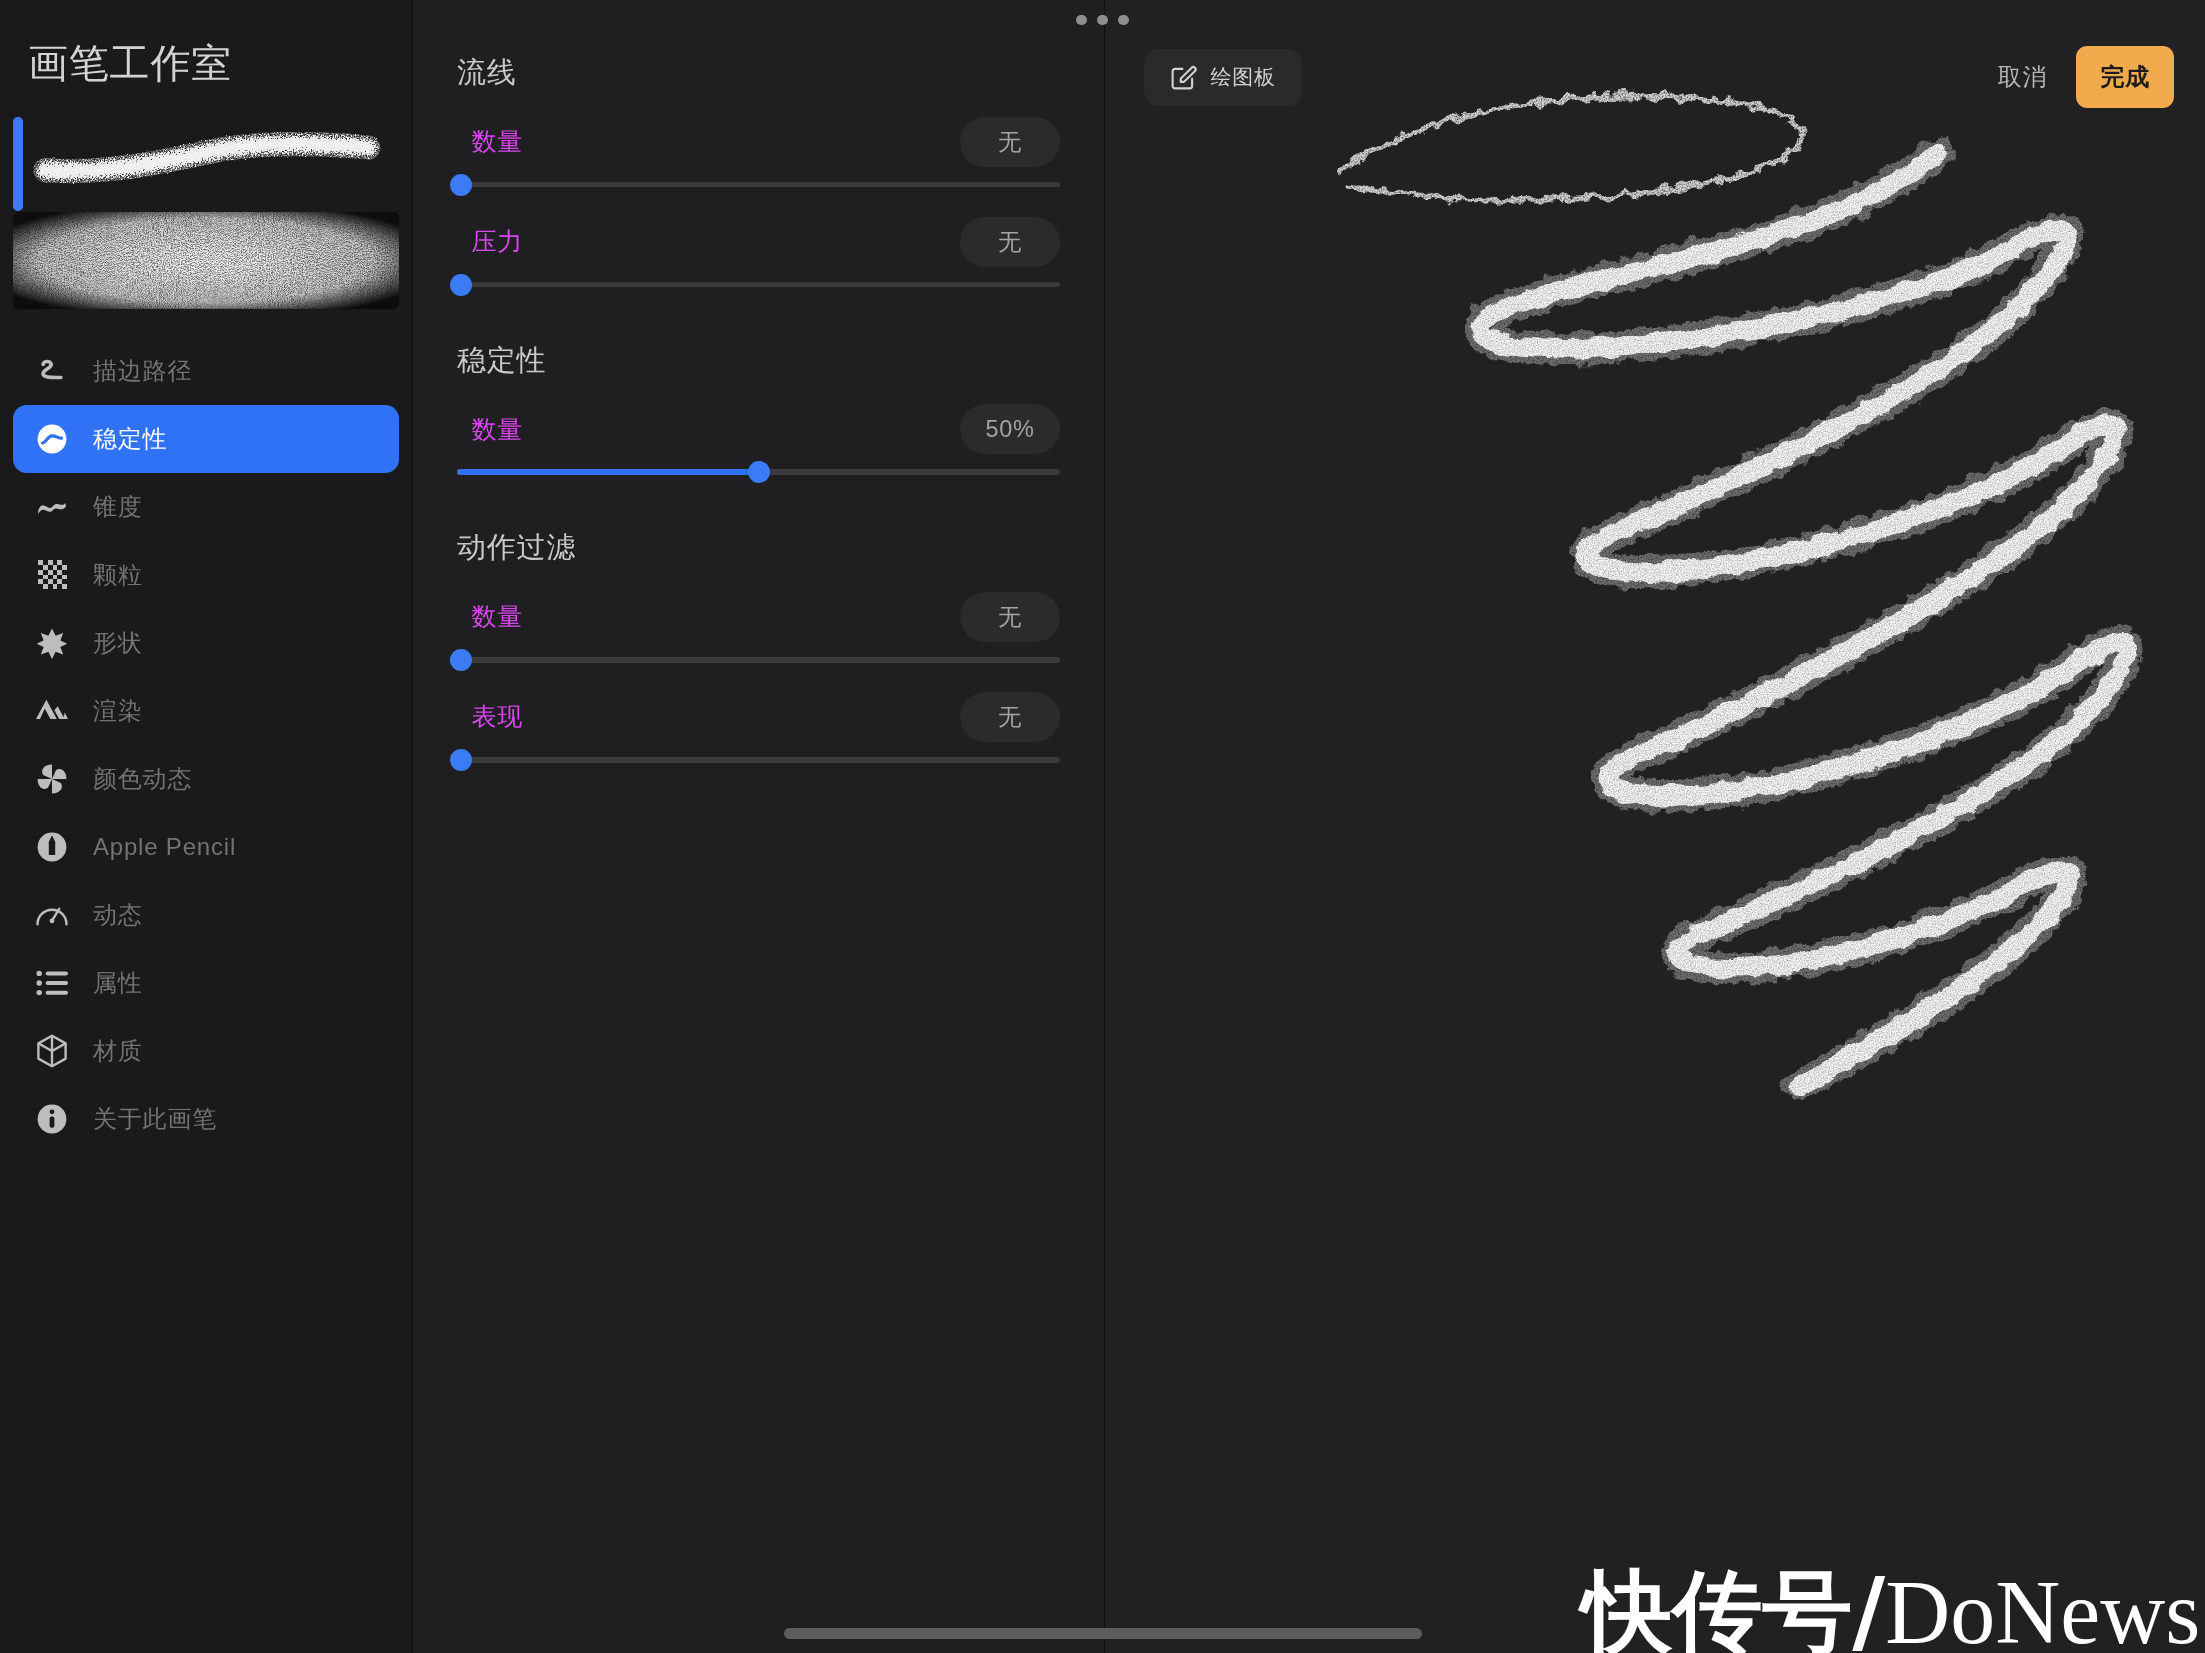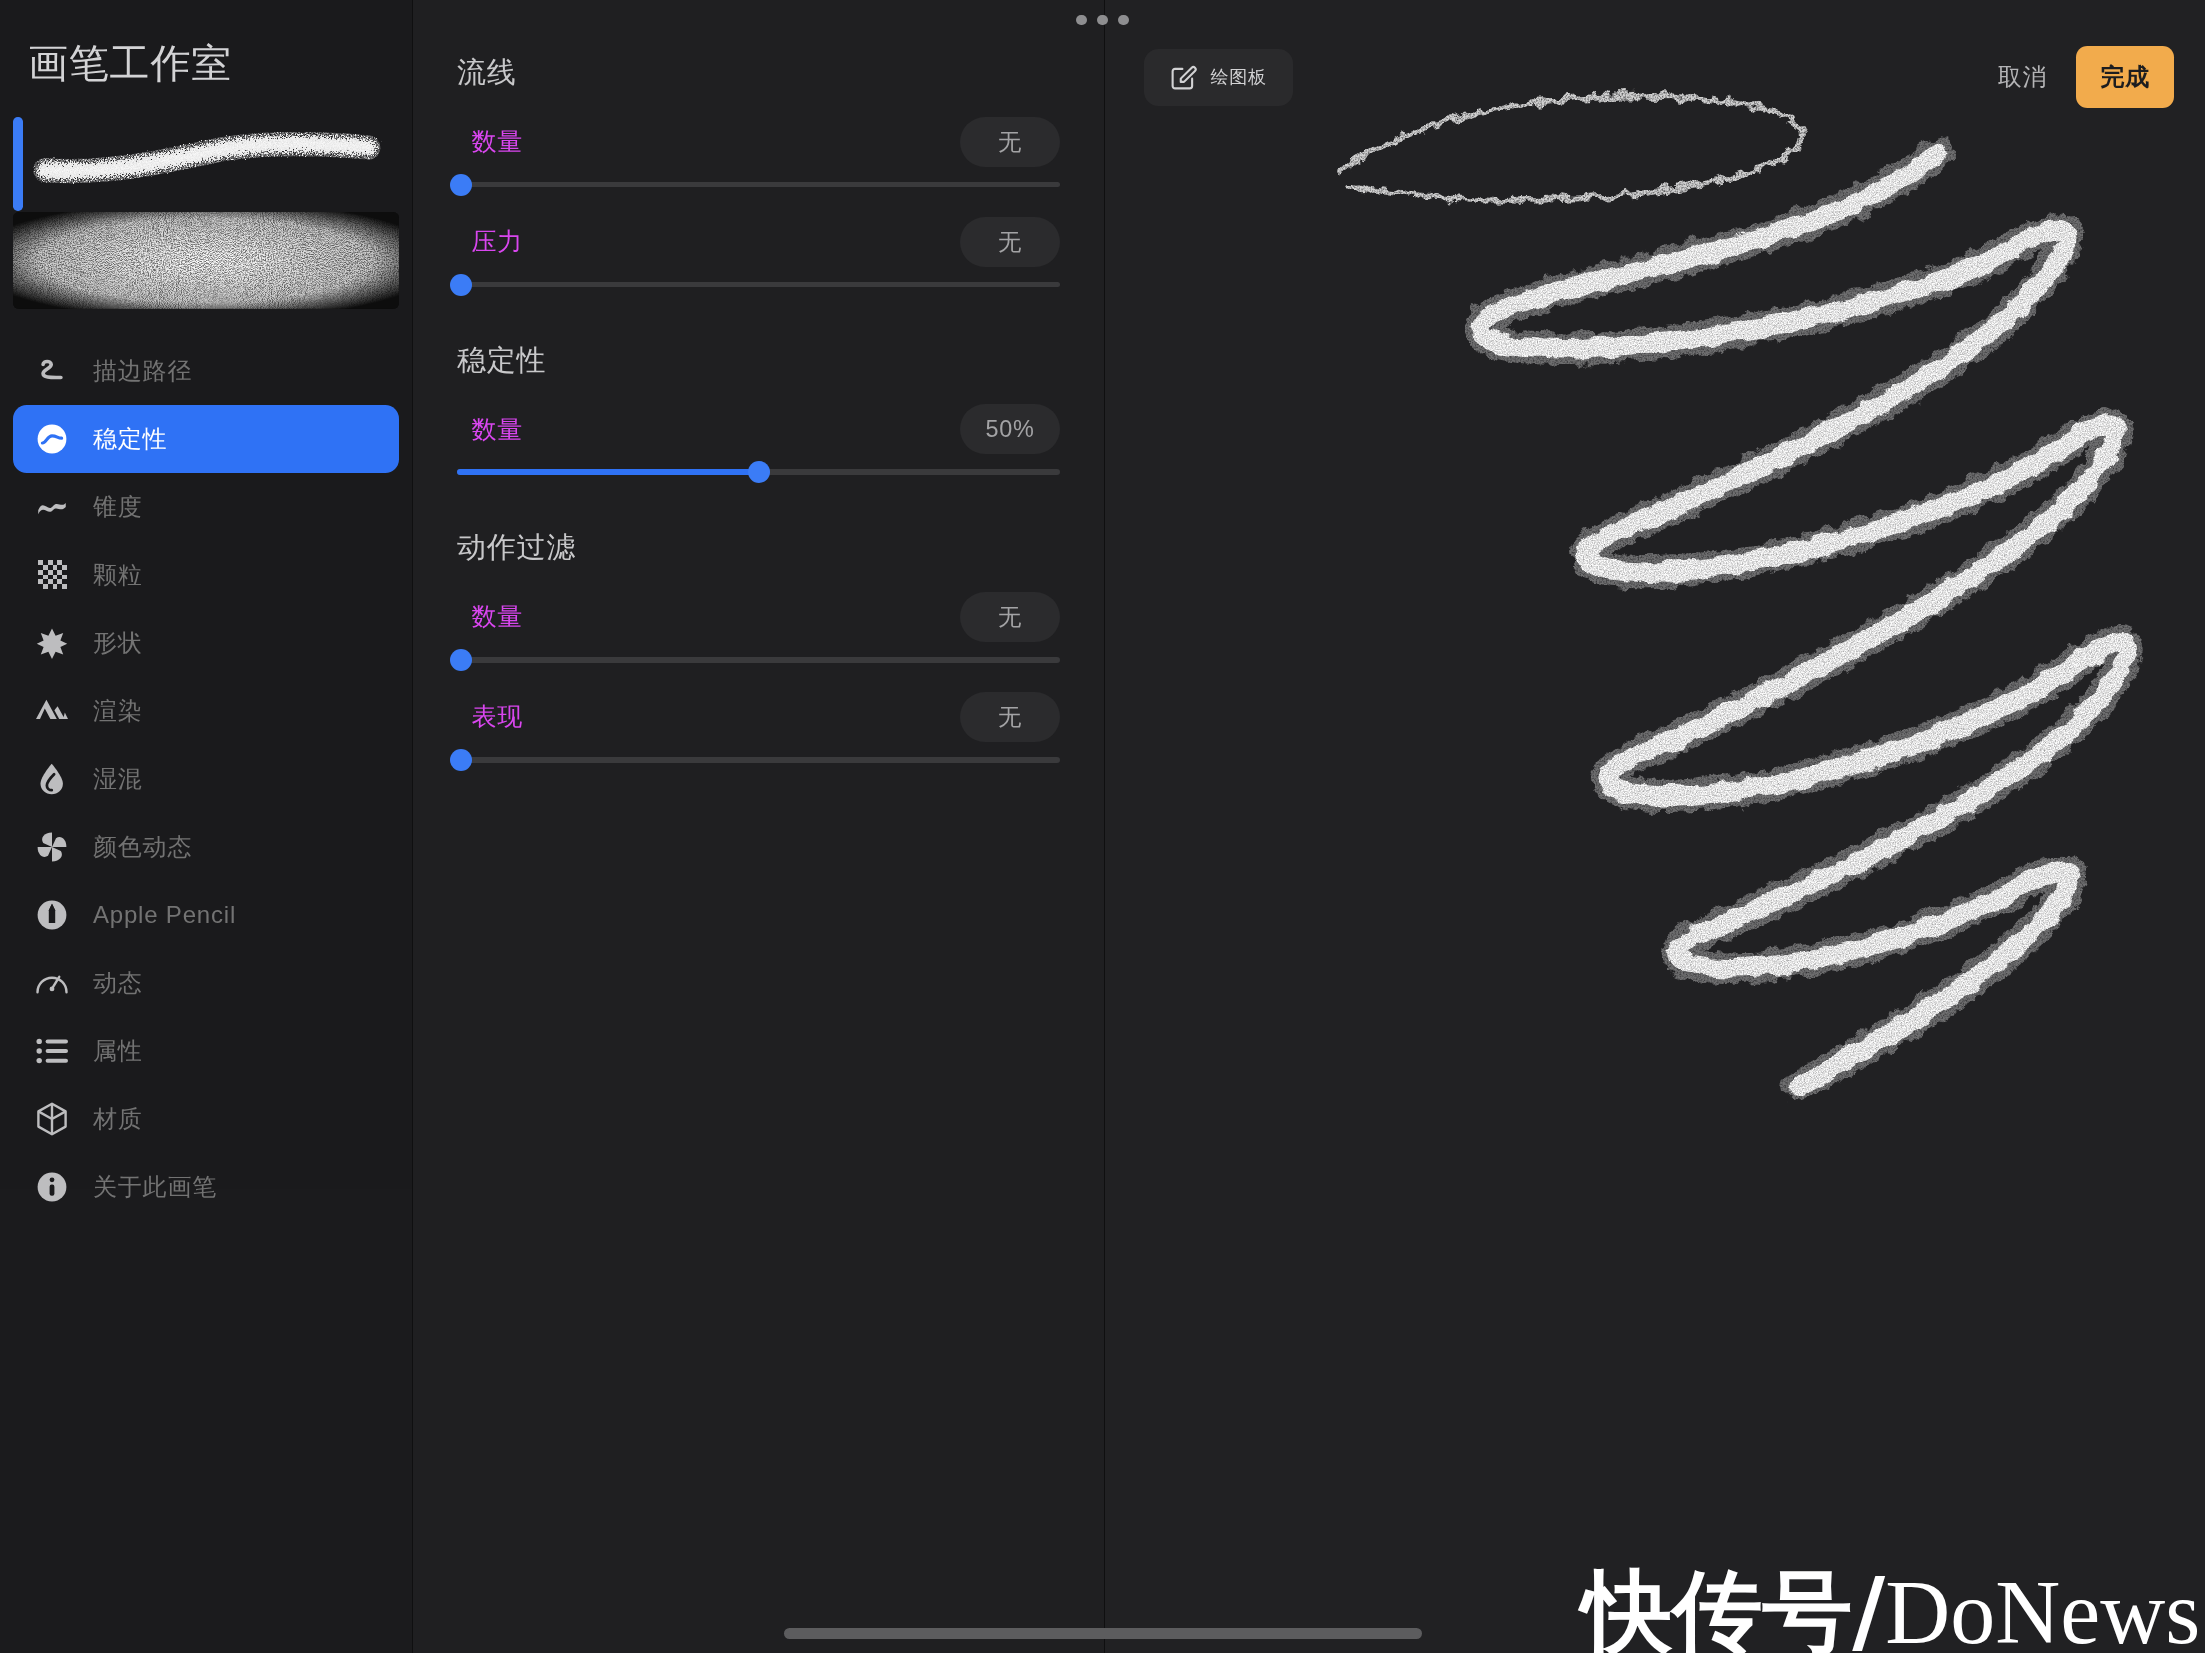--- a/index.html
+++ b/index.html
@@ -200,21 +200,21 @@
   }
   .pad-button {
     display: flex;
     align-items: center;
     gap: 13px;
     height: 57px;
     padding: 0 26px;
     border-radius: 14.5px;
     background: #2a2a2c;
     color: #d2d2d4;
-    font-size: 18px;
+    font-size: 21px;
     letter-spacing: 0.8px;
     cursor: pointer;
   }
   .pad-button .ic { width: 27.4px; height: 27.4px; display:flex; align-items:center; justify-content:center; }
   .toolbar-spacer { flex: 1 1 auto; }
   .cancel-btn {
     font-size: 24px;
     color: #b4b4b6;
     letter-spacing: 0.8px;
     margin-right: 29px;
@@ -396,29 +396,20 @@
             <g fill="currentColor">
               <path d="M13 6 L26 30 L18 30 L11 17 L5 30 L0 30 Z"></path>
               <path d="M27 14 L36 30 L29 30 L23 19 Z"></path>
               <path d="M36 22 L40 30 L34 30 Z"></path>
             </g>
           </svg>
         </span>
         <span class="nav-label">渲染</span>
       </div>
 
-      <div class="nav-item">
-        <span class="nav-icon">
-          <svg width="27.4" height="32" viewBox="0 0 34 40">
-            <path d="M17 1 C17 1, 3 17, 3 26 C3 34, 9.5 39, 17 39 C24.5 39, 31 34, 31 26 C31 17, 17 1, 17 1 Z" fill="currentColor"></path>
-            <path d="M20 14 C14 20, 11 24, 11 28 C11 32, 14 34, 17 34" stroke="#1a1a1c" stroke-width="3.5" fill="none" stroke-linecap="round"></path>
-          </svg>
-        </span>
-        <span class="nav-label">湿混</span>
-      </div>
 
       <div class="nav-item">
         <span class="nav-icon">
           <svg width="32" height="32" viewBox="0 0 40 40">
             <g fill="currentColor">
               <path d="M20 20 L20 2 C10 2, 5 9, 9 15 Z"></path>
               <path d="M20 20 L38 20 C38 10, 31 5, 25 9 Z"></path>
               <path d="M20 20 L20 38 C30 38, 35 31, 31 25 Z"></path>
               <path d="M20 20 L2 20 C2 30, 9 35, 15 31 Z"></path>
             </g>

